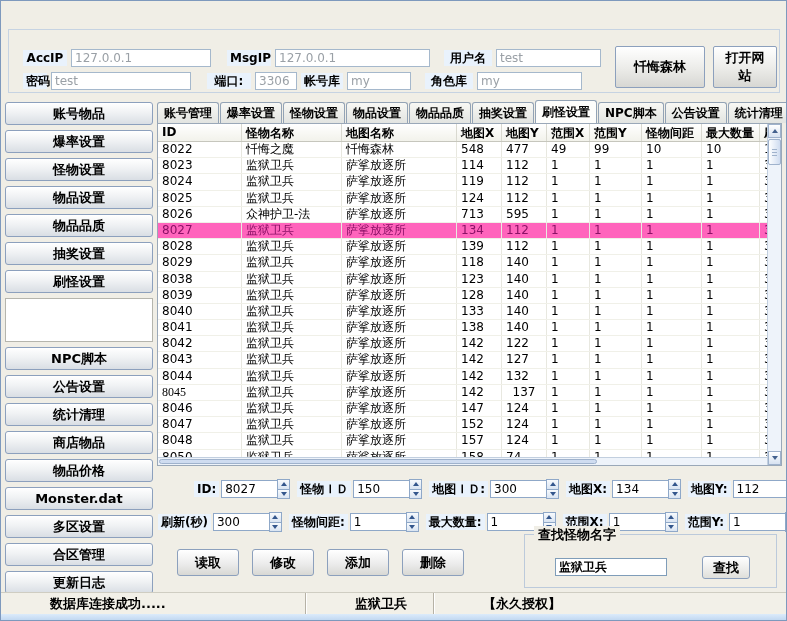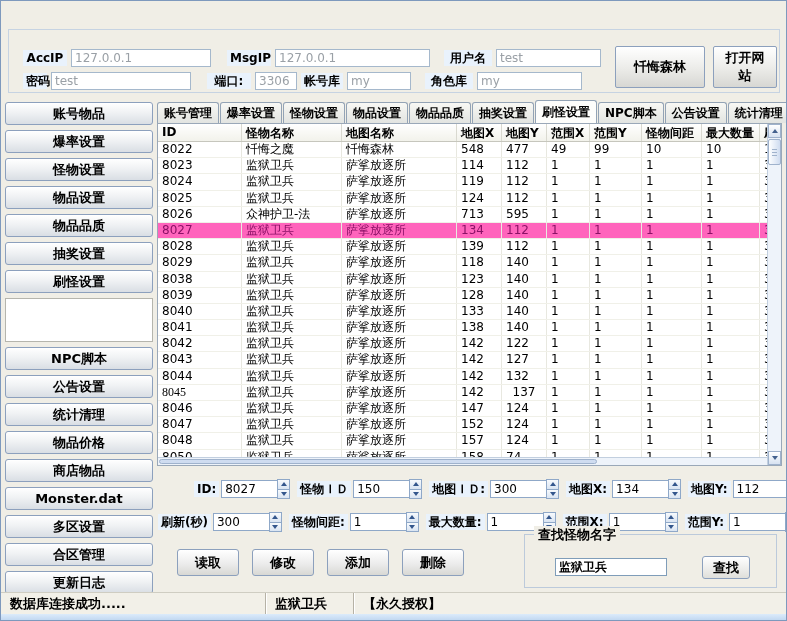--- a/index.html
+++ b/index.html
@@ -127,21 +127,21 @@
   .search-input { position:absolute; left:30px; top:23px; width:112px; height:18px;
     border:1px solid #7f9db9; font-size:12px; font-weight:bold; padding:0 3px; font-family:inherit; }
   .search-btn { position:absolute; right:26px; top:21px; width:48px; height:23px;
     font-size:13px; font-weight:bold; border:1px solid #8ca0bd; border-radius:3px;
     background:linear-gradient(180deg,#ffffff,#dfdfdb); font-family:inherit; cursor:default; }
   
   .statusbar { position:absolute; left:0; right:0; top:591px; height:22px;
     background:#f2f0e8; border-top:1px solid #cfcdc2; display:flex; align-items:center;
     font-size:13px; font-weight:bold; }
   .status-seg { height:100%; display:flex; align-items:center; padding:0 9px;
-    border-right:1px solid #b6b2a6; box-shadow:1px 0 0 #fff; white-space:nowrap; overflow:hidden; }
+    border-right:1px solid #b6b2a6; box-shadow:1px 0 0 #fff; white-space:nowrap; overflow:hidden;margin-left:40px; }
   .seg1 { width:265px; } .seg2 { width:88px; } .seg3 { flex:1; border-right:none; box-shadow:none; }
   .bottom-band { position:absolute; left:0; right:0; top:613px; height:8px;
     background:linear-gradient(#dcebfa,#b9d2ee); }
 </style>
 </head>
 <body>
 
 <div class="window">
 
 
@@ -185,22 +185,22 @@
       <div class="side-btn">爆率设置</div>
       <div class="side-btn">怪物设置</div>
       <div class="side-btn">物品设置</div>
       <div class="side-btn">物品品质</div>
       <div class="side-btn">抽奖设置</div>
       <div class="side-btn">刷怪设置</div>
       <div class="side-spacer"></div>
       <div class="side-btn">NPC脚本</div>
       <div class="side-btn">公告设置</div>
       <div class="side-btn">统计清理</div>
+      <div class="side-btn">商店物品</div>
       <div class="side-btn">物品价格</div>
-      <div class="side-btn">商店物品</div>
       <div class="side-btn">Monster.dat</div>
       <div class="side-btn">多区设置</div>
       <div class="side-btn">合区管理</div>
       <div class="side-btn">更新日志</div>
     </div>
 
   <div class="tabstrip">
     <span class="tab-slot" style="display:flex;align-items:flex-end;">
         <div class="tab">账号管理</div>
         <div class="tab">爆率设置</div>

